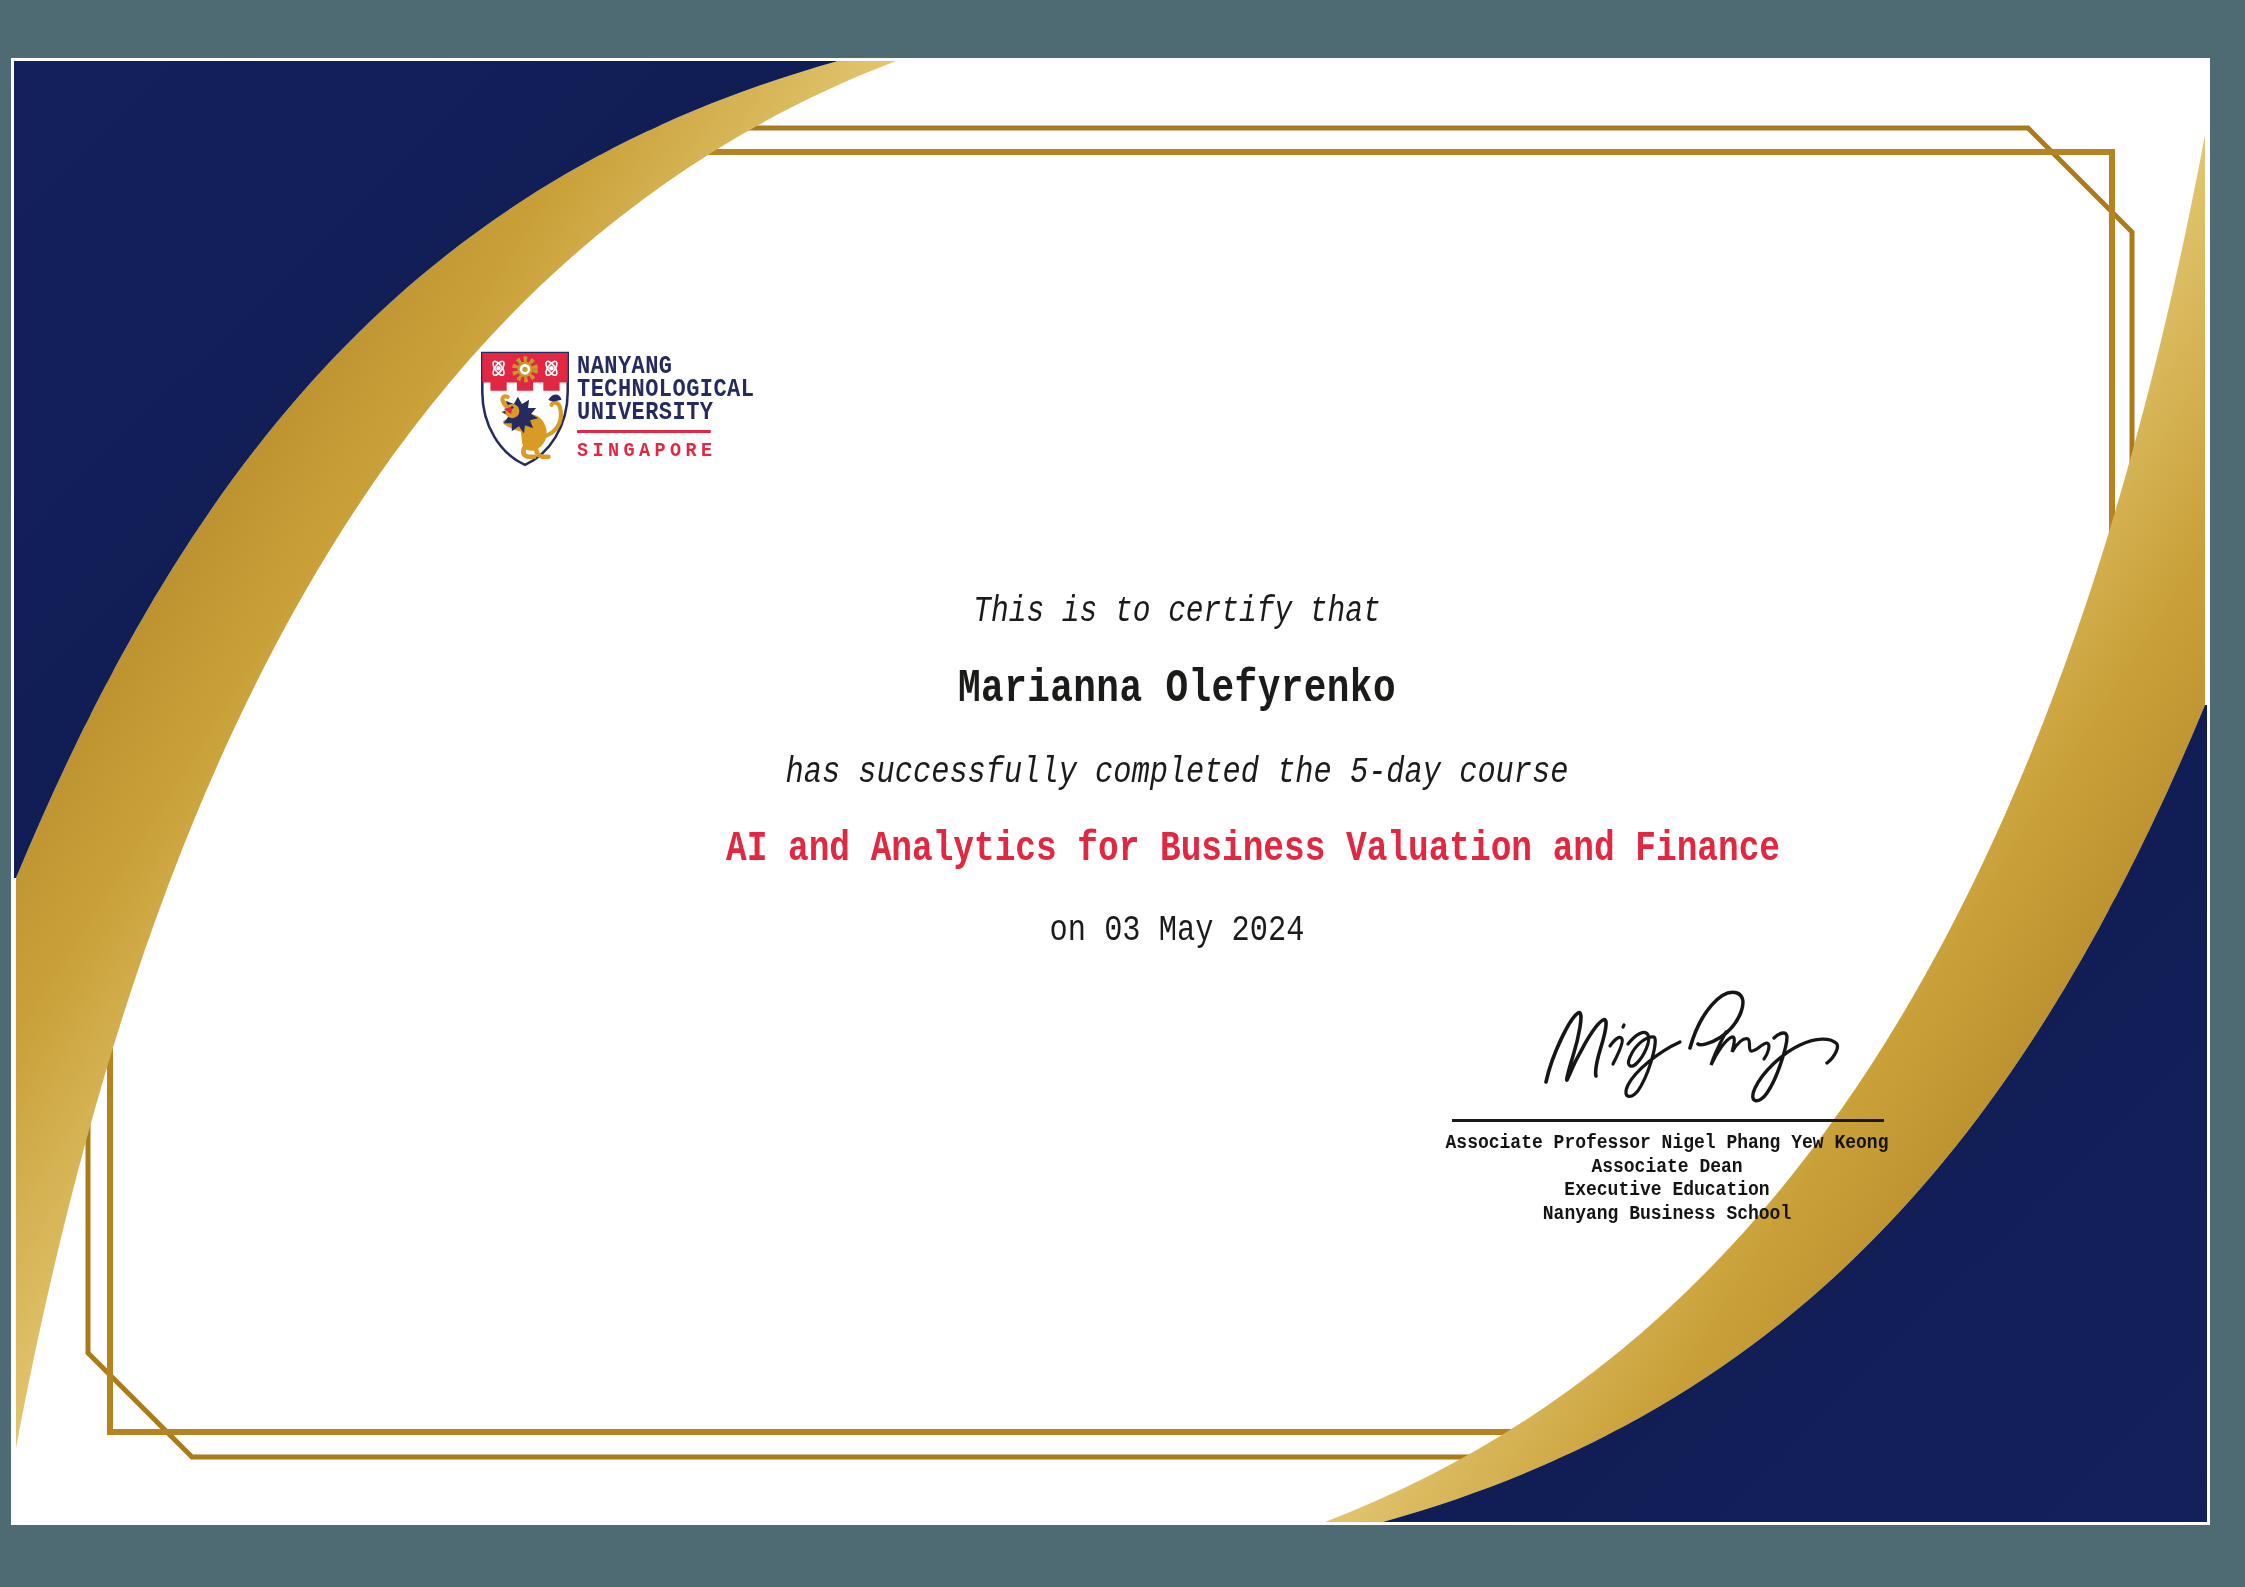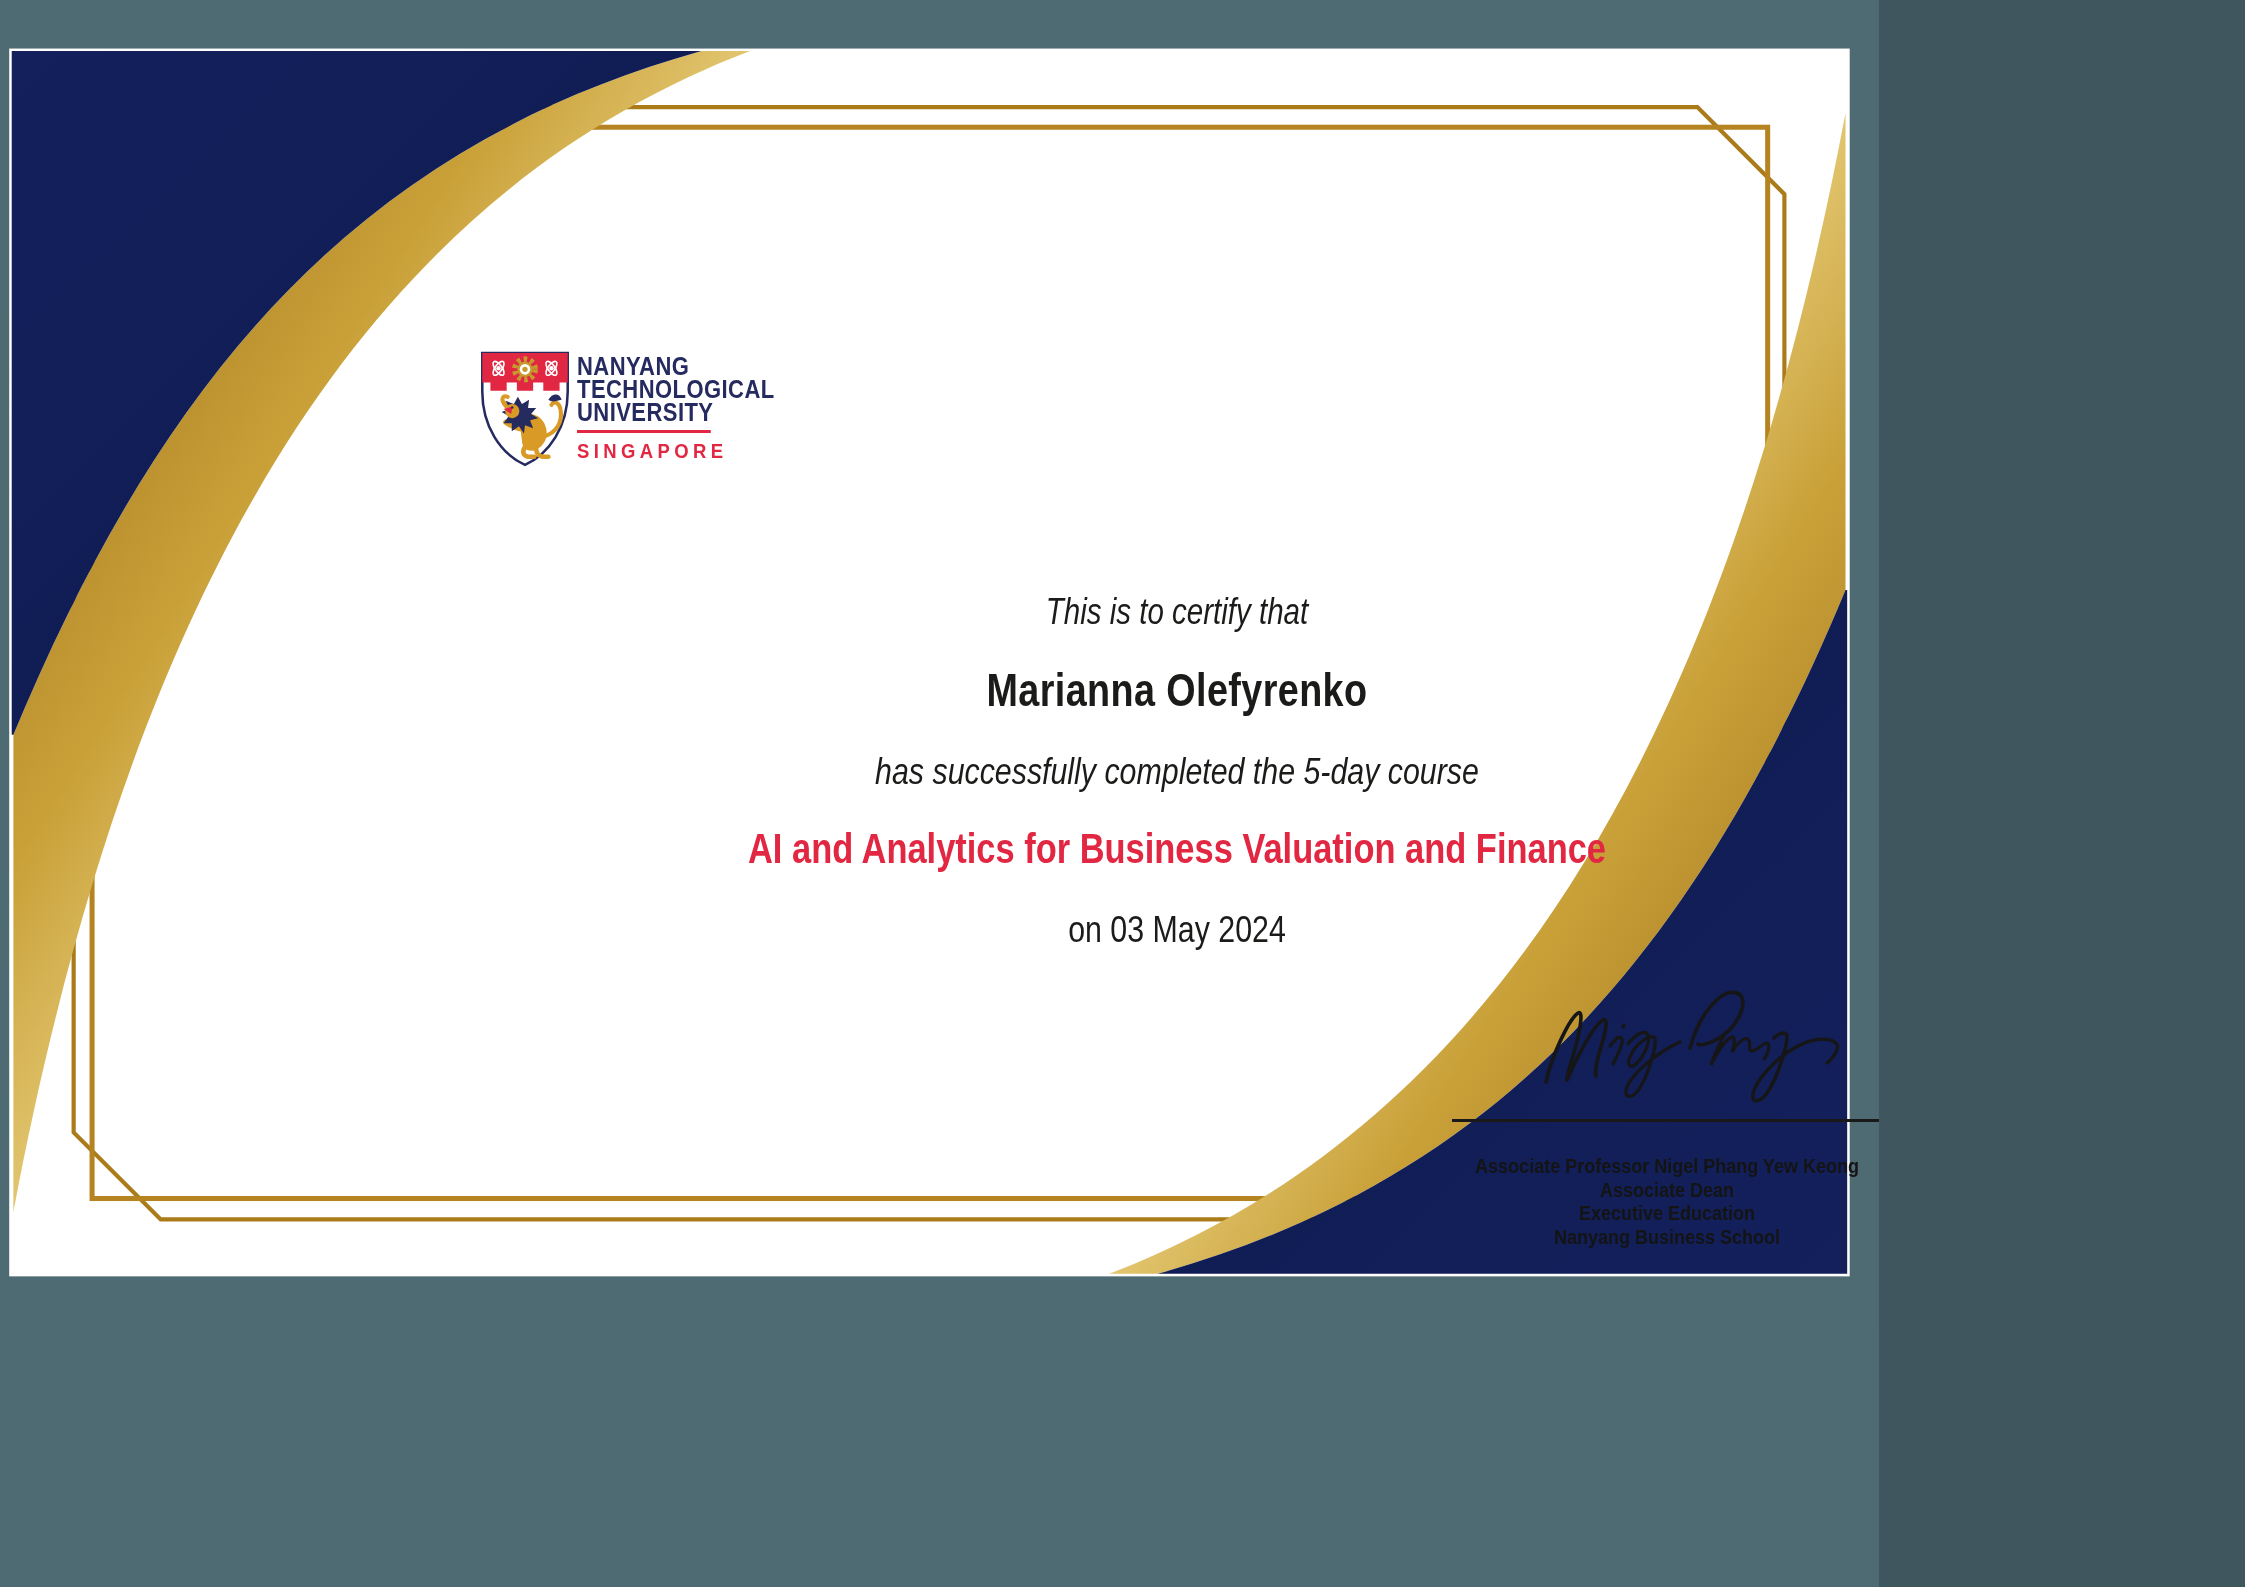--- a/index.html
+++ b/index.html
@@ -1,39 +1,39 @@
 <!DOCTYPE html>
 <html style="--slate: #4e6a72; --page: #ffffff; --navy: #13205c; --navy-deep: #0e1b4e; --gold: #b5831f; --gold-dark: #8e6513; --gold-mid: #c9a038; --gold-light: #ead282; --frame-gold: #ab7b1a; --red: #e22742; --ntu-navy: #262b5f; --ink: #1b1b19;"><head>
 <meta charset="utf-8">
 <style>
   html,body{margin:0;padding:0;background:#3f565e;}
-  .stage{position:relative;width:1879px;height:1587px;overflow:hidden;
+  .stage{position:relative;width:2245px;height:1587px;overflow:hidden;
          background:var(--slate,#4e6a72);
-         font-family:Liberation Sans, sans-serif;color:var(--ink,#1b1b19);}
+         font-family:Liberation Mono, monospace;color:var(--ink,#1b1b19);}
   .deco{position:absolute;inset:0;pointer-events:none;}
   
   .logo-shield{position:absolute;left:477px;top:349px;width:96px;height:120px;}
   .logo-text{position:absolute;left:577px;top:355px;transform:scaleX(.88);transform-origin:0 0;}
   .logo-text .uni{font-size:25px;line-height:23px;font-weight:bold;
                   color:var(--ntu-navy,#262b5f);letter-spacing:.5px;white-space:nowrap;}
   .logo-rule{width:152px;height:3px;background:var(--red,#e22742);margin-top:6px;}
   .logo-country{margin-top:6px;font-size:21px;font-weight:bold;letter-spacing:5px;
                 color:var(--red,#e22742);white-space:nowrap;}
   
   .cline{position:absolute;left:627px;width:1100px;text-align:center;white-space:nowrap;
          transform:scaleX(.82);transform-origin:50% 50%;}
   .intro   {top:591px;font-size:36px;font-style:italic;}
   .name    {top:663px;font-size:46px;font-weight:bold;letter-spacing:.5px;}
   .completed{top:751px;font-size:37px;font-style:italic;}
   .course  {top:825px;font-size:42px;font-weight:bold;color:var(--red,#e21b3d);}
   .datel   {top:909px;font-size:37px;}
   
   .sig-svg{position:absolute;left:1468px;top:982px;width:410px;height:132px;}
   .sig-rule{position:absolute;left:1452px;top:1119px;width:432px;height:3px;background:#191919;}
-  .sig-lines{position:absolute;left:1420px;top:1131px;width:494px;text-align:center;margin-top:24px;}
+  .sig-lines{position:absolute;left:1420px;top:1131px;width:494px;text-align:center;}
   .sig-lines div{font-size:20px;font-weight:bold;line-height:23.5px;white-space:nowrap;
                  transform:scaleX(.9);transform-origin:50% 50%;color:#141414;}
 </style>
 </head>
 <body>
 
 <div class="stage">
 
   <svg class="deco" viewBox="0 0 2245 1587" xmlns="http://www.w3.org/2000/svg">
     <defs>

